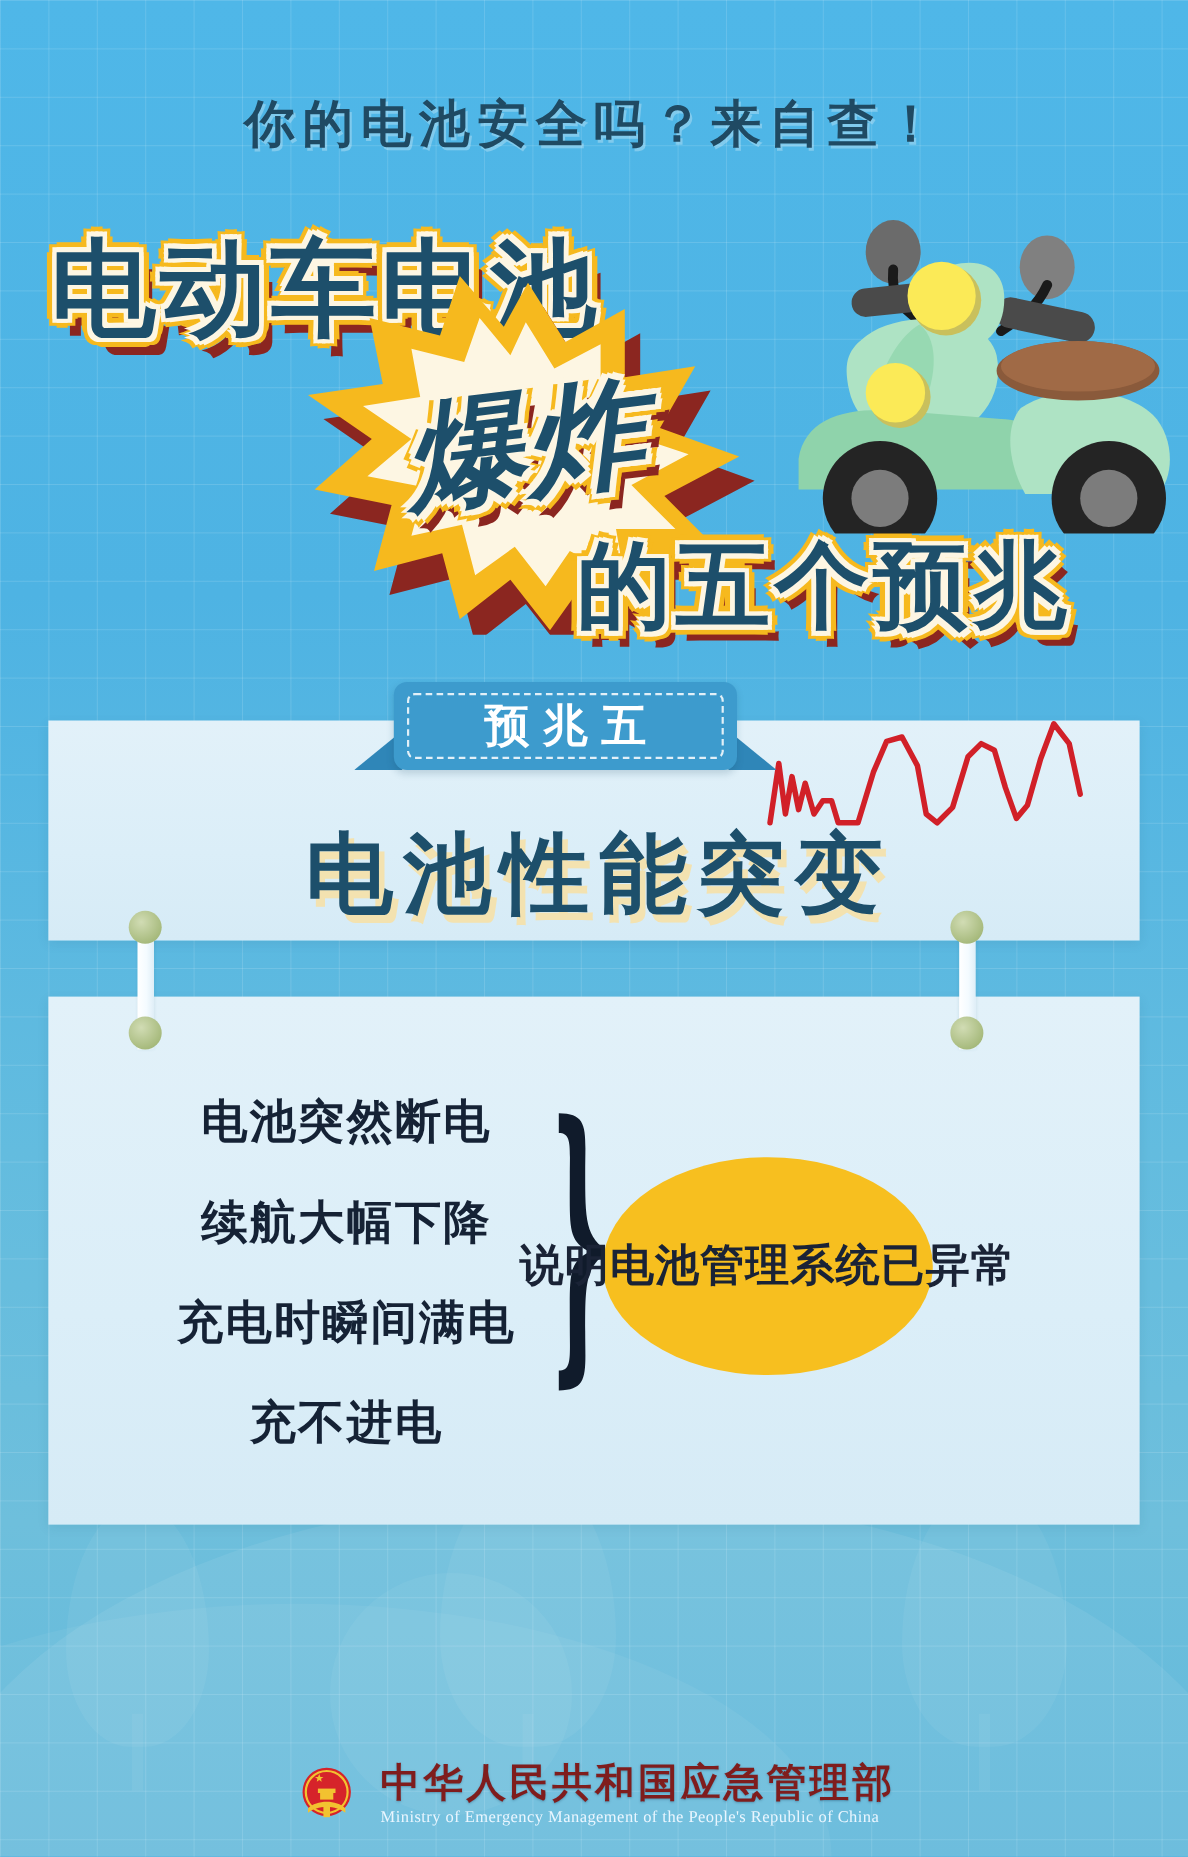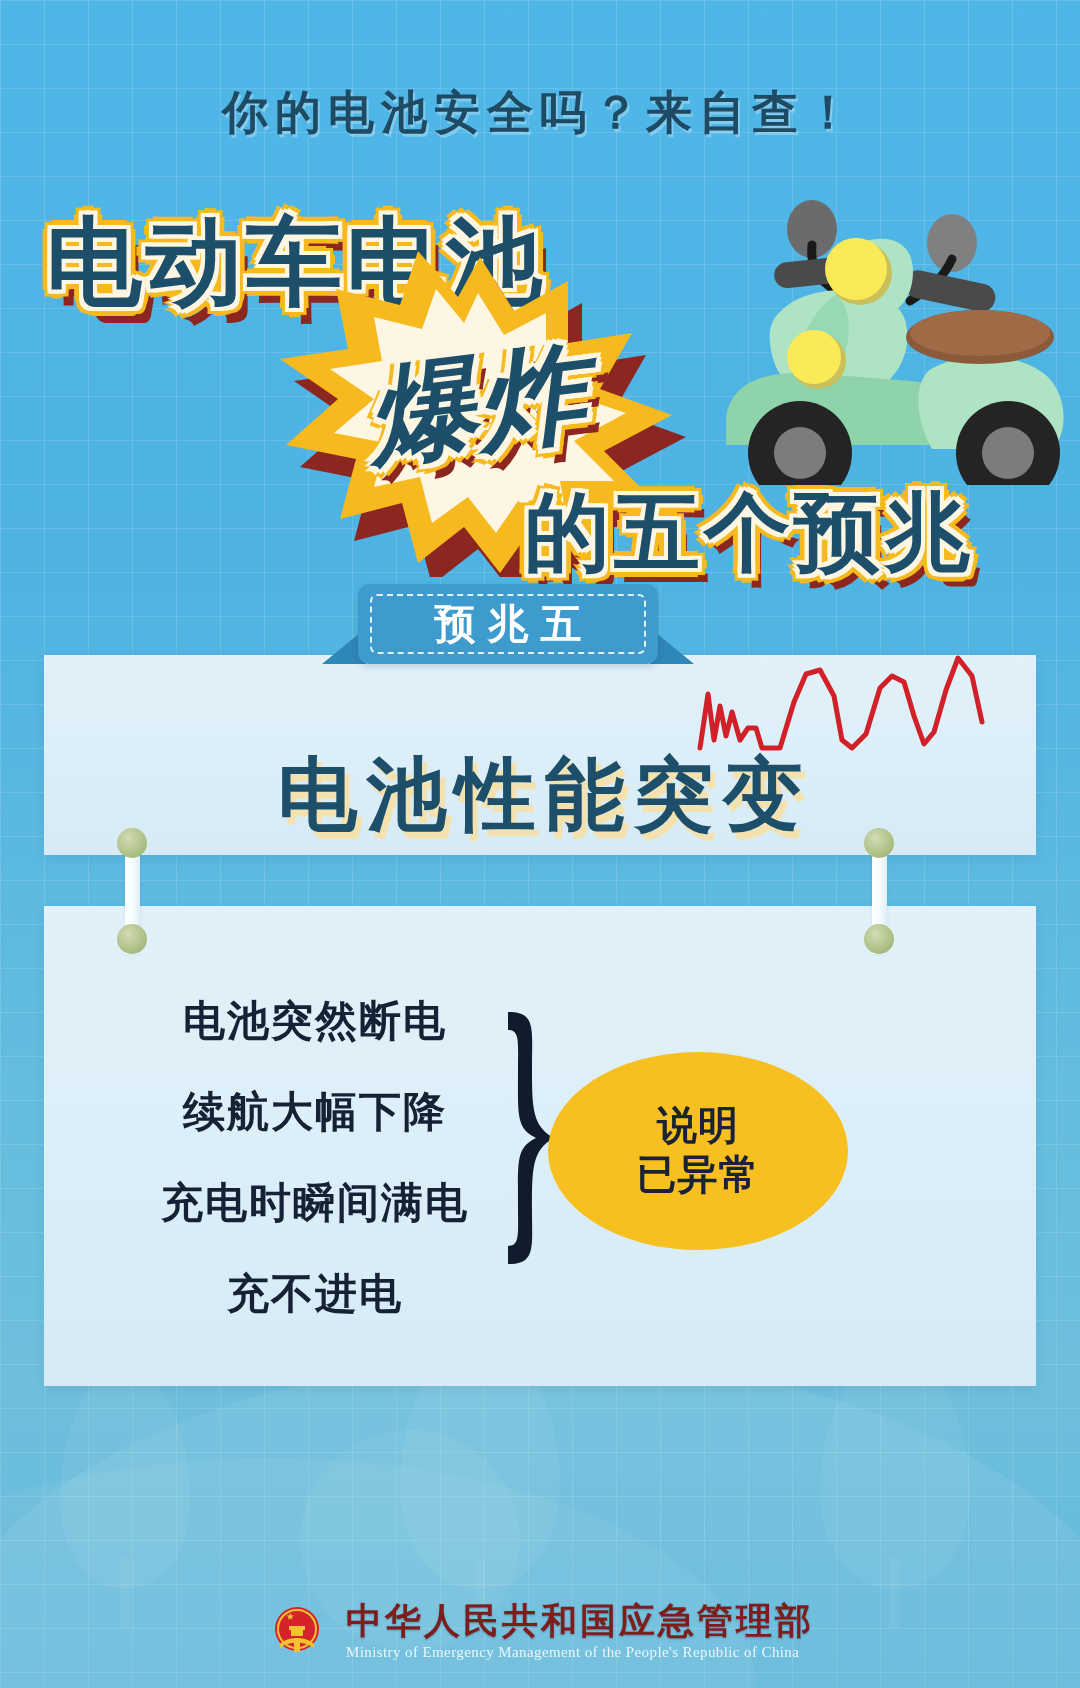--- a/index.html
+++ b/index.html
@@ -61,21 +61,21 @@
     text-shadow:
       -5px 0 0 #fdf6e3, 5px 0 0 #fdf6e3, 0 -5px 0 #fdf6e3, 0 5px 0 #fdf6e3,
       -5px -5px 0 #fdf6e3, 5px -5px 0 #fdf6e3, -5px 5px 0 #fdf6e3, 5px 5px 0 #fdf6e3,
       -10px 0 0 #f6b91e, 10px 0 0 #f6b91e, 0 10px 0 #f6b91e,
       -8px 8px 0 #f6b91e, 8px 8px 0 #f6b91e,
       10px 16px 0 #8b2620;}
 
   .scooter{position:absolute;left:660px;top:185px;width:420px;height:300px;}
 
   
-  .badge{position:absolute;left:358px;top:584px;width:300px;height:80px;z-index:6;}
+  .badge{position:absolute;left:358px;top:620px;width:300px;height:80px;z-index:6;padding-left:12px;}
   .badge-flap{position:absolute;top:44px;width:44px;height:36px;background:#2f86b8;}
   .badge-flap.left{left:-36px;clip-path:polygon(100% 0,100% 100%,0 100%);}
   .badge-flap.right{right:-36px;clip-path:polygon(0 0,100% 100%,0 100%);}
   .badge-body{position:absolute;inset:0;background:#3d9bcd;border-radius:12px;
     box-shadow:0 3px 7px rgba(20,70,100,.18);}
   .badge-dash{position:absolute;left:12px;right:12px;top:10px;bottom:10px;
     border:2px dashed rgba(255,255,255,.85);border-radius:7px;}
   .badge-text{position:absolute;inset:0;display:flex;align-items:center;justify-content:center;
     color:#fff;font-size:41px;font-weight:bold;letter-spacing:12px;text-indent:12px;}
 
@@ -108,21 +108,21 @@
     display:flex;flex-direction:column;align-items:center;}
   .list-item{font-family:"Liberation Serif","DejaVu Serif",serif;
     font-size:42px;font-weight:bold;color:#152235;letter-spacing:2px;
     line-height:1;margin-bottom:49px;white-space:nowrap;}
   .list-item:last-child{margin-bottom:0;}
 
   .brace{position:absolute;left:492px;top:1006px;width:68px;height:264px;}
 
   .bubble{position:absolute;left:548px;top:1052px;width:300px;height:198px;
     border-radius:50%;background:#f7bf1f;
-    display:flex;flex-direction:column;align-items:center;justify-content:center;}
+    display:flex;flex-direction:row;align-items:center;justify-content:center;}
   .bubble-line{font-family:"Liberation Serif","DejaVu Serif",serif;
     font-size:40px;font-weight:bold;color:#1a2336;letter-spacing:1px;line-height:1.22;
     white-space:nowrap;}
 
   
   .footer{position:absolute;left:0;right:0;top:1588px;height:86px;
     display:flex;align-items:center;justify-content:center;gap:18px;}
   .emblem{width:62px;height:62px;flex:0 0 auto;}
   .footer-texts{display:flex;flex-direction:column;align-items:flex-start;}
   .footer-cn{color:#7f1d1d;font-size:36px;font-weight:bold;letter-spacing:3px;line-height:1.1;
@@ -238,20 +238,21 @@
 
   <div class="brace">
     <svg viewBox="0 0 68 264" width="68" height="264" aria-hidden="true">
       <path d="M16,6 C44,6 40,22 40,60 C40,102 40,120 62,132 C40,144 40,162 40,204 C40,242 44,258 16,258
                L16,240 C28,240 26,228 26,200 C26,154 24,142 44,132 C24,122 26,110 26,64 C26,36 28,24 16,24 Z" fill="#101b2b"></path>
     </svg>
   </div>
 
   <div class="bubble">
     <div class="bubble-line">说明</div>
+    <div class="bubble-line">电池管理系统</div>
     <div class="bubble-line">已异常</div>
   </div>
 
   <div class="footer">
     <div class="emblem">
       <svg viewBox="0 0 62 62" width="62" height="62" aria-hidden="true">
         <circle cx="31" cy="29" r="22" fill="#d6232a"></circle>
         <circle cx="31" cy="29" r="19" fill="none" stroke="#f2c230" stroke-width="2"></circle>
         <polygon points="20,13 22,18 27,18 23,21 24,26 20,23 16,26 17,21 13,18 18,18" fill="#f2c230" transform="scale(.55) translate(24,10)"></polygon>
         <rect x="23" y="26" width="16" height="4" fill="#f2c230"></rect>

